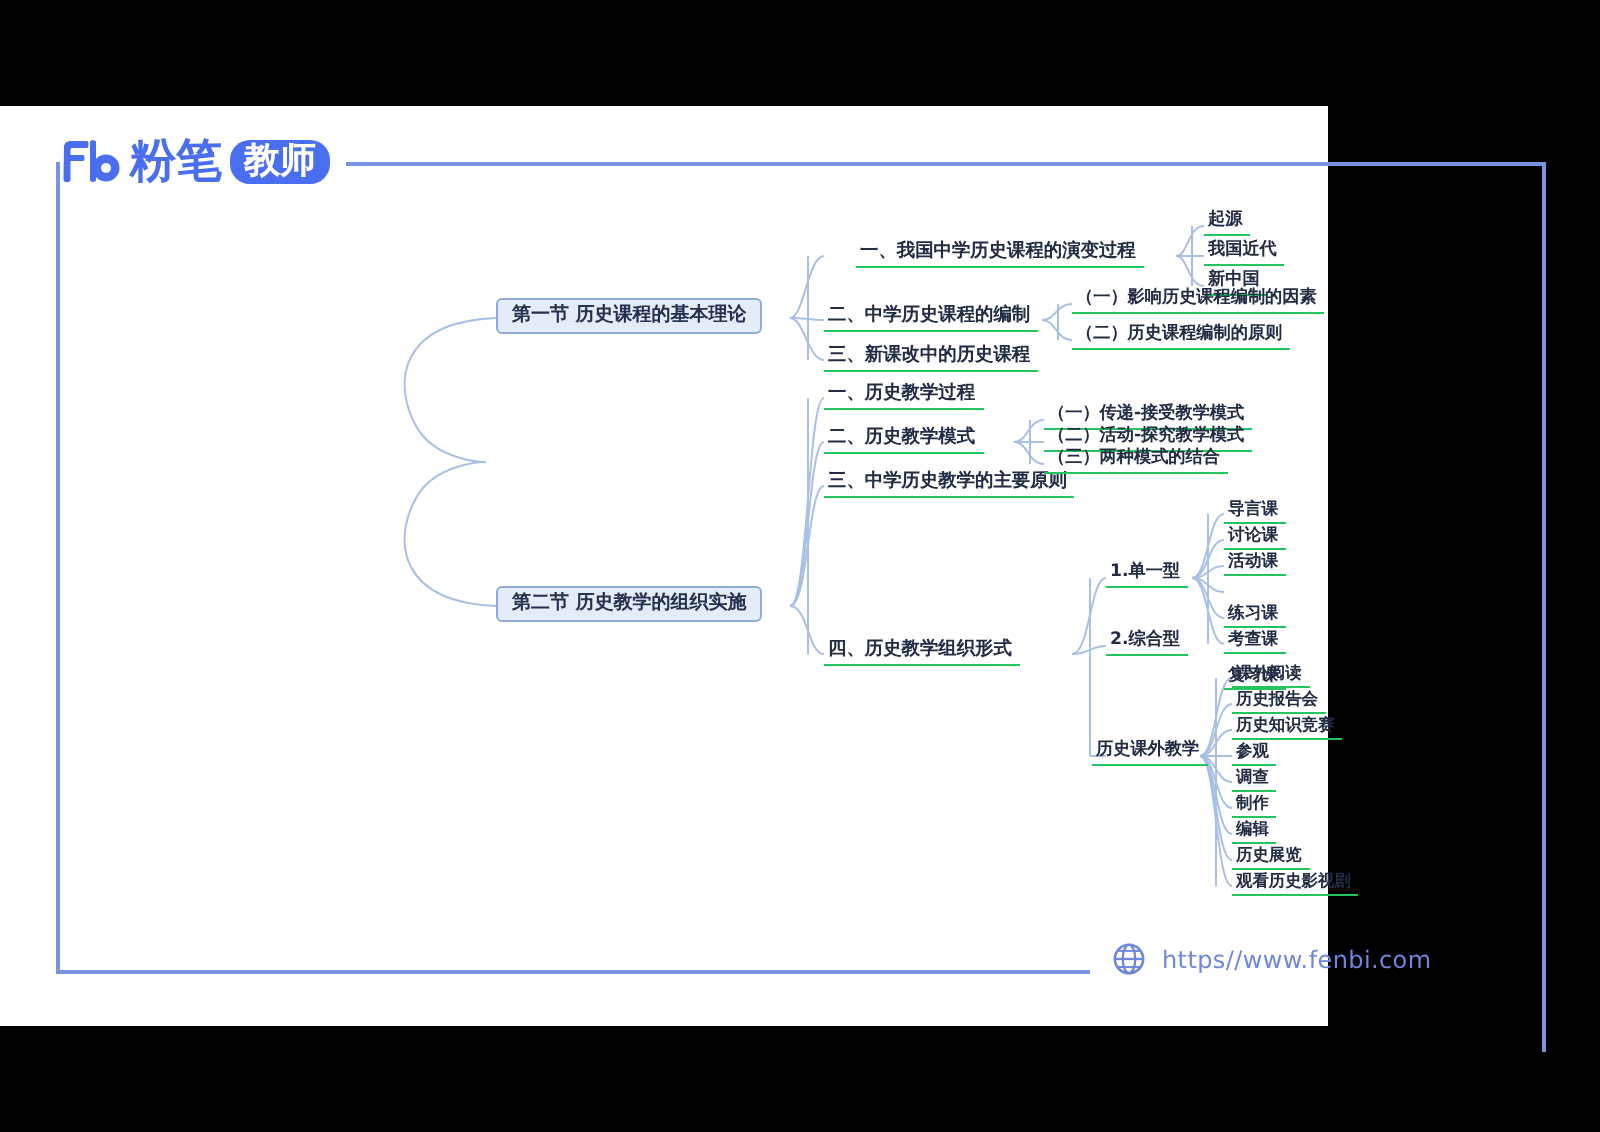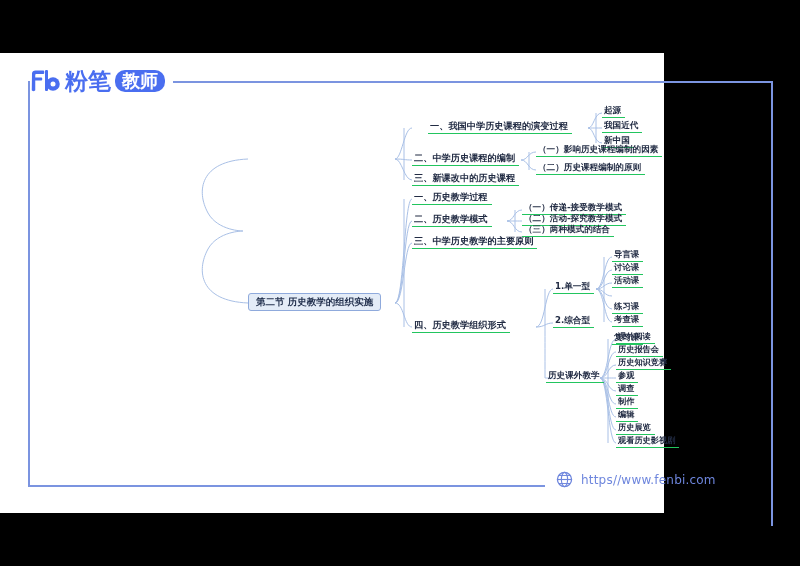--- a/index.html
+++ b/index.html
@@ -233,20 +233,21 @@
           <path d="M600 325 C 608 325, 608 338, 616 338"></path>
           <path d="M600 325 C 608 325, 608 351, 616 351"></path>
           <path d="M600 325 C 608 325, 608 364, 616 364"></path>
           <path d="M600 325 C 608 325, 608 377, 616 377"></path>
           <path d="M600 325 C 608 325, 608 390, 616 390"></path>
           <path d="M608 286 L 608 390"></path>
         </g>
       </svg>
 
 
+      <div class="node section" style="left:248px; top:96px;">第一节 历史课程的基本理论</div>
 
       <div class="node section" style="left:248px; top:240px;">第二节 历史教学的组织实施</div>
 
       <div class="node txt lvl3" style="left:412px; top:67px;margin-left:16px;">一、我国中学历史课程的演变过程</div>
       <div class="node txt lvl3" style="left:412px; top:99px;">二、中学历史课程的编制</div>
       <div class="node txt lvl3" style="left:412px; top:119px;">三、新课改中的历史课程</div>
 
       <div class="node txt lvl4" style="left:602px; top:52px;">起源</div>
       <div class="node txt lvl4" style="left:602px; top:67px;">我国近代</div>
       <div class="node txt lvl4" style="left:602px; top:82px;">新中国</div>

